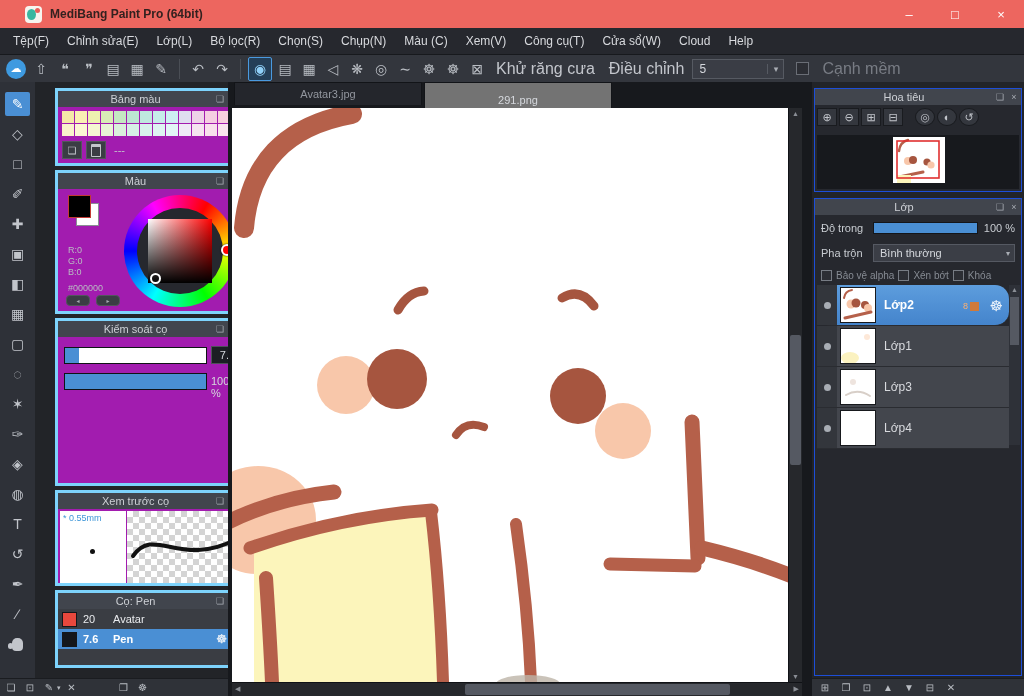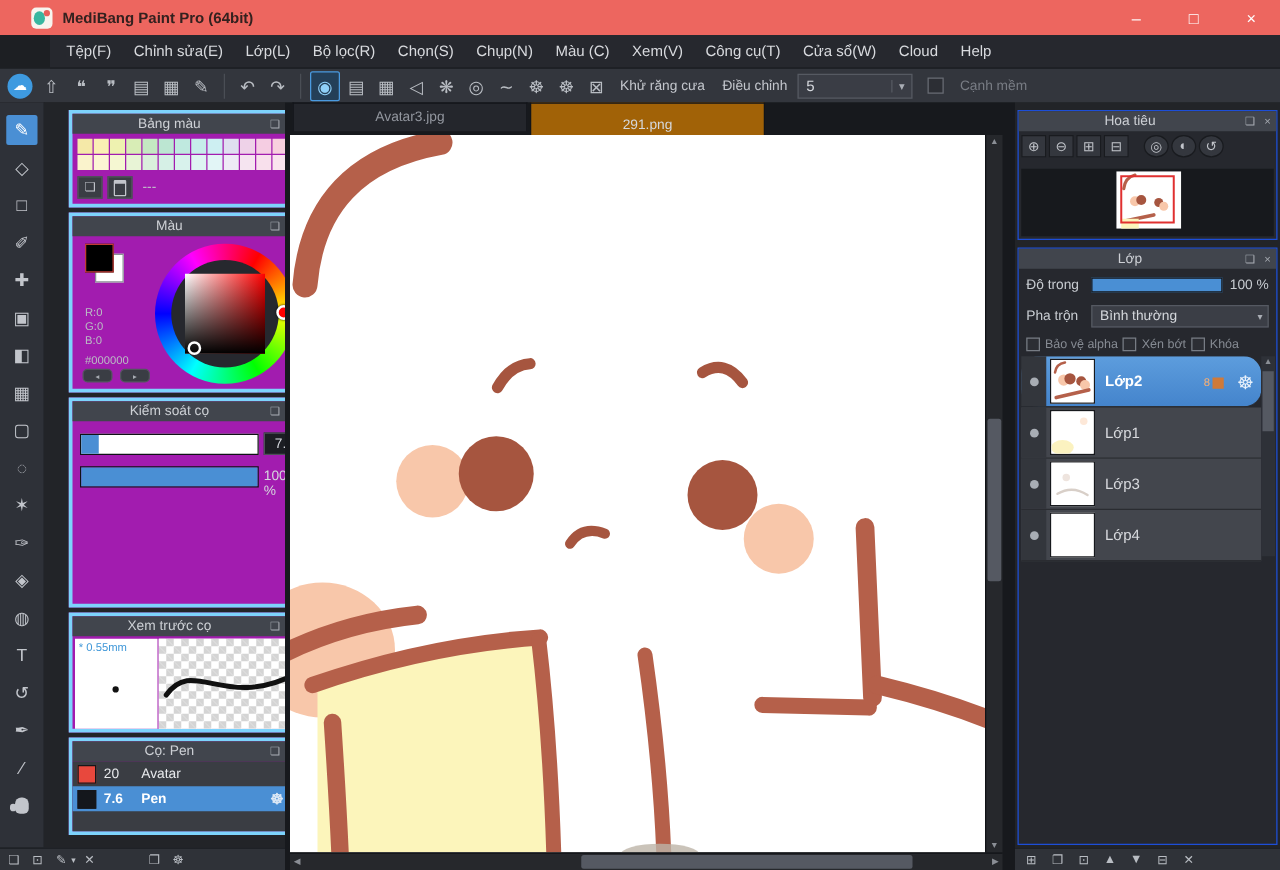--- a/index.html
+++ b/index.html
@@ -9,30 +9,30 @@
   
   .titlebar{position:absolute;top:0;left:0;right:0;height:28px;background:#ed665f;display:flex;align-items:center;padding-left:16px;}
   .app-icon{width:17px;height:17px;margin:0 8px 0 9px;border-radius:4px;background:#f7f5ef;position:relative;}
   .app-icon::before{content:"";position:absolute;left:2px;top:3px;width:9px;height:11px;border-radius:50%;background:#39b7a0;}
   .app-icon::after{content:"";position:absolute;right:2px;top:2px;width:5px;height:5px;border-radius:50%;background:#e8605a;}
   .title-text{font-size:12px;color:#33211f;font-weight:bold;}
   .win-btns{margin-left:auto;display:flex;height:100%;}
   .win-btn{width:46px;height:100%;display:flex;align-items:center;justify-content:center;color:#fff;font-size:13px;}
 
   
-  .menubar{position:absolute;top:28px;left:0;right:0;height:26px;background:#26282e;border-bottom:1px solid #17191d;display:flex;align-items:center;padding-left:4px;margin-left:40px;}
+  .menubar{position:absolute;top:28px;left:0;right:0;height:26px;background:#26282e;border-bottom:1px solid #17191d;display:flex;align-items:center;padding-left:4px;}
   .menu-item{padding:0 9px;font-size:12px;color:#d8dade;height:100%;display:flex;align-items:center;}
 
   
   .toolbar{position:absolute;top:55px;left:0;right:0;height:27px;background:#33363d;display:flex;align-items:center;gap:2px;padding-left:6px;}
   .tb-btn{width:22px;height:22px;display:flex;align-items:center;justify-content:center;color:#b9bdc3;font-size:14px;border-radius:2px;flex:none;}
   .tb-cloud{width:20px;height:20px;border-radius:50%;background:#3e9ae0;color:#fff;font-size:11px;margin-right:2px;}
   .tb-sep{width:1px;height:20px;background:#4a4e55;margin:0 5px;flex:none;}
   .tb-btn.active{background:#243f58;border:1px solid #4a9ae0;color:#8fd0f8;}
-  .tb-label{font-size:11px;color:#c3c6cc;margin:4px 6px;white-space:nowrap;}
+  .tb-label{font-size:16px;color:#c3c6cc;margin:4px 6px;white-space:nowrap;}
   .tb-select{width:84px;height:18px;background:#3a3d45;border:1px solid #565a62;display:flex;align-items:center;font-size:12px;color:#d5d8dd;padding-left:6px;flex:none;}
   .tb-select .caret{margin-left:auto;border-left:1px solid #565a62;width:15px;text-align:center;color:#a9adb4;font-size:9px;}
   .tb-check{width:11px;height:11px;border:1px solid #6a6e76;background:#2c2e34;margin:0 5px 0 10px;flex:none;}
   .dim{color:#787c84;}
 
   
   .main{position:absolute;top:82px;left:0;right:0;bottom:0;}
 
   
   .left{position:absolute;left:0;top:0;width:228px;height:100%;background:#222428;}
@@ -100,21 +100,21 @@
 
   .left-bottom{position:absolute;left:0;bottom:0;width:228px;height:18px;background:#2f3238;border-top:1px solid #1a1c20;display:flex;align-items:center;gap:3px;padding-left:3px;box-sizing:border-box;}
   .bb-icon{width:16px;height:15px;display:flex;align-items:center;justify-content:center;font-size:10px;color:#b9bdc3;flex:none;}
   .bb-caret{font-size:7px;color:#b9bdc3;margin-left:-3px;}
   .bb-gap{width:30px;}
 
   
   .center{position:absolute;left:228px;top:0;width:584px;height:100%;background:#17191d;}
   .tabsbar{height:26px;display:flex;align-items:flex-start;padding-left:6px;gap:2px;}
   .tab{width:188px;height:23px;display:flex;align-items:center;justify-content:center;font-size:11px;background:#24262c;color:#92969e;border:1px solid #121418;border-bottom:none;box-sizing:border-box;}
-  .tab.active{background:#a16207;color:#d5d8dd;height:34px;}
+  .tab.active{background:#737373;color:#d5d8dd;height:34px;}
   .canvas-zone{position:absolute;top:26px;left:4px;right:0;bottom:0;}
   .canvas{position:absolute;left:0;top:0;width:556px;height:574px;background:#fff;overflow:hidden;}
   .vscroll{position:absolute;left:556px;top:0;width:14px;height:574px;background:#26282c;border-left:1px solid #101216;box-sizing:border-box;}
   .vthumb{position:absolute;left:1px;top:227px;width:11px;height:130px;background:#555962;border-radius:2px;}
   .sarrow{position:absolute;font-size:7px;color:#8a8e95;width:100%;text-align:center;}
   .hscroll{position:absolute;left:0;top:574px;width:570px;height:14px;background:#26282c;border-top:1px solid #101216;box-sizing:border-box;}
   .hthumb{position:absolute;left:233px;top:1px;width:265px;height:11px;background:#555962;border-radius:2px;}
   .harrow{position:absolute;top:2px;font-size:7px;color:#8a8e95;}
 
   

